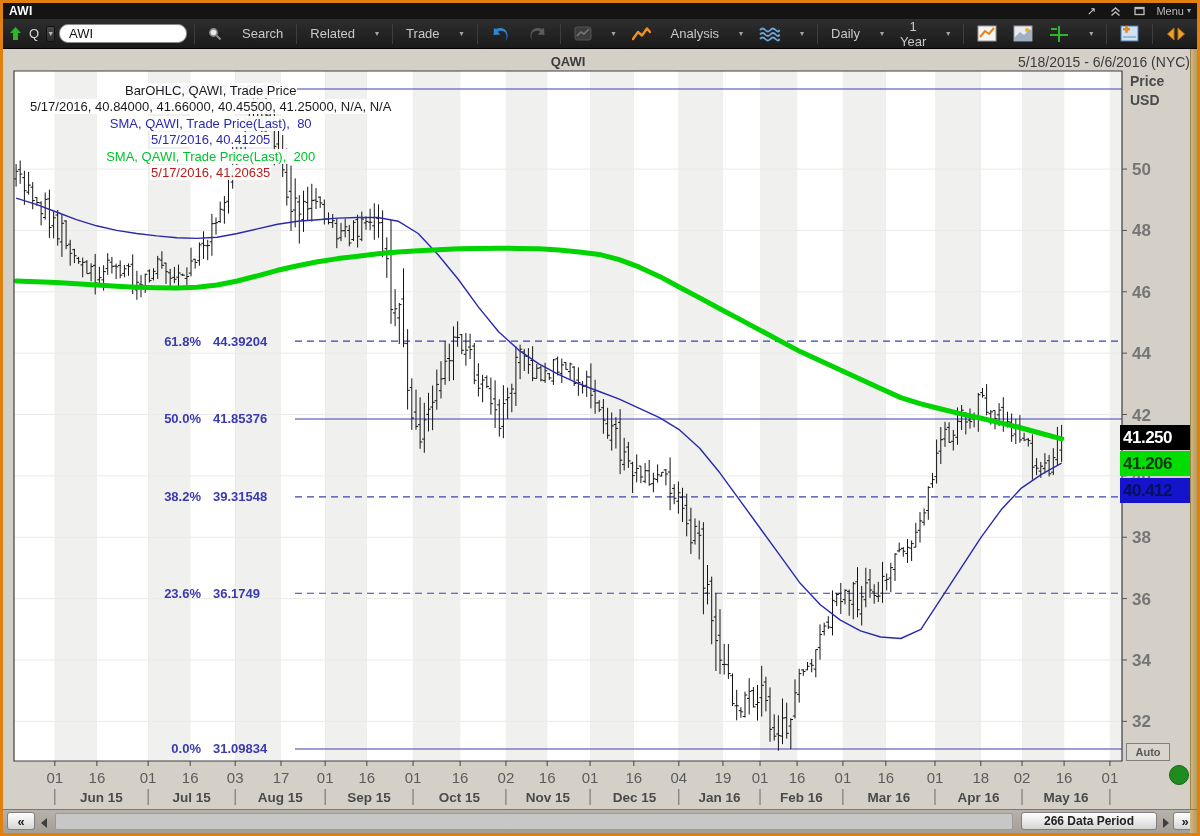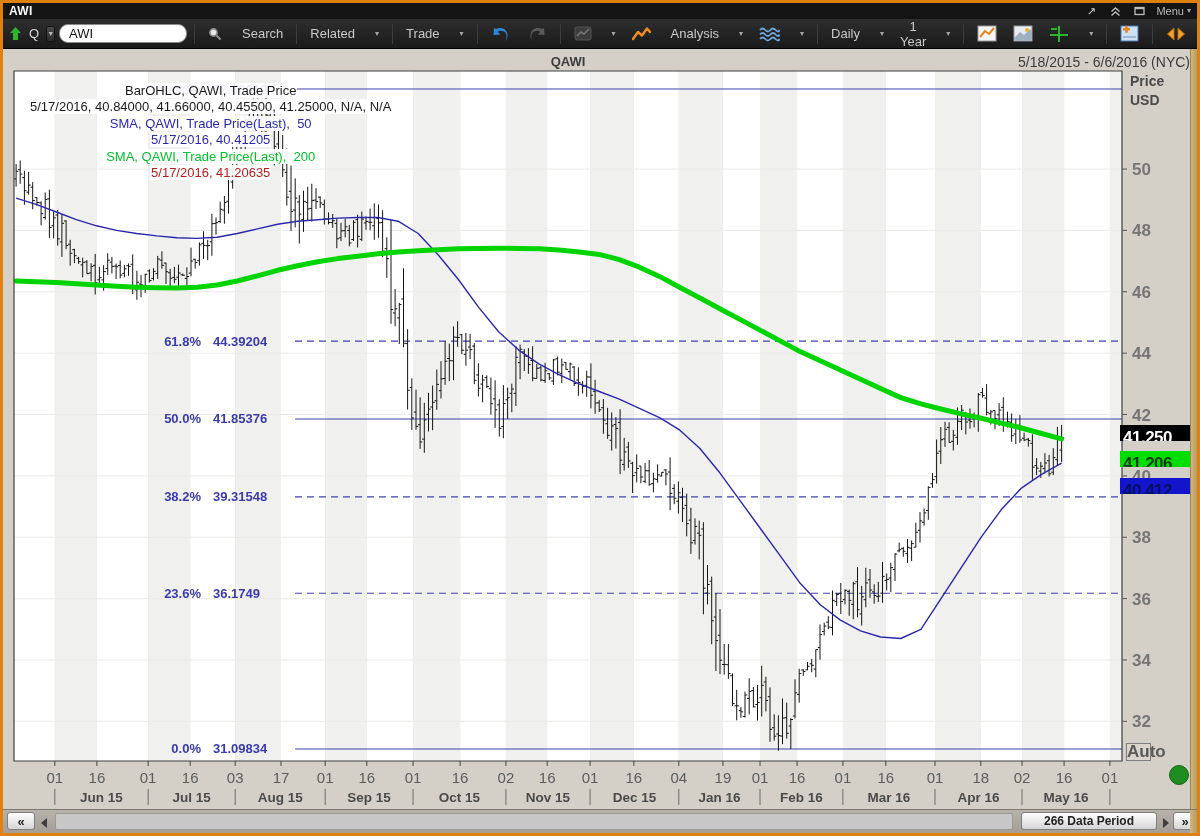--- a/index.html
+++ b/index.html
@@ -23,22 +23,22 @@
   .tb-icon{display:inline-flex;align-items:center;justify-content:center;flex:none;}
   
   .chart-region{position:relative;width:1194px;height:760px;background:#d4d0c8;border-radius:16px;}
   .chart-title{position:absolute;left:11px;top:5px;width:1108px;text-align:center;font-size:13px;font-weight:bold;color:#3c3c3c;}
   .chart-daterange{position:absolute;right:7px;top:5px;font-size:14px;color:#3c3c3c;}
   .axis-title{position:absolute;left:1127px;top:23px;font-size:14px;font-weight:bold;color:#4a4a4a;line-height:19px;}
   svg.plot{position:absolute;left:0;top:0;}
   .legend{position:absolute;left:26px;top:34px;font-size:13px;line-height:16.4px;}
   .legend-line{white-space:pre;text-align:center;}
   .legend-line span{background:rgba(255,255,255,.92);padding:0 1px;}
-  .callout{position:absolute;left:1117px;width:72px;height:16px;line-height:25px;font-size:17px;font-weight:bold;text-align:left;padding-left:3px;letter-spacing:-.5px;overflow:hidden;}
-  .auto-btn{position:absolute;left:1123px;top:694px;width:25px;height:18px;border:1px solid #7f7f7f;background:#d9d5cd;color:#5a5a5a;font-size:17px;font-weight:bold;text-align:center;line-height:16px;}
+  .callout{position:absolute;left:1117px;width:72px;height:25px;line-height:25px;font-size:17px;font-weight:bold;text-align:left;padding-left:3px;letter-spacing:-.5px;overflow:hidden;}
+  .auto-btn{position:absolute;left:1123px;top:694px;width:44px;height:18px;border:1px solid #7f7f7f;background:#d9d5cd;color:#5a5a5a;font-size:11px;font-weight:bold;text-align:center;line-height:16px;}
   .status-dot{position:absolute;left:1166px;top:716px;width:20px;height:20px;border-radius:50%;background:#1f8c1f;border:1px solid #156515;}
   .side-strip{position:absolute;right:0;top:0;width:7px;height:760px;background:linear-gradient(90deg,#cdb783,#b89b5e);border-left:1px solid #96090600;border-left:1px solid #9c8448;}
   
   .bottom-bar{position:relative;width:1194px;height:24px;background:linear-gradient(#b7b3ab,#a39f97);border-top:1px solid #7c7870;}
   .bb-btn{position:absolute;top:2px;height:18px;background:linear-gradient(#ffffff,#d5d5d5);border:1px solid #7f7f7f;border-radius:3px;font-size:13px;font-weight:bold;color:#222;text-align:center;line-height:15px;padding:0;font-family:inherit;}
   .bb-track{position:absolute;left:52px;top:3px;width:958px;height:17px;background:#c7c7c7;border:1px solid #9a9a9a;border-radius:2px;}
   .tri{position:absolute;top:8px;width:0;height:0;border-top:5px solid transparent;border-bottom:5px solid transparent;}
   .tri-left{left:38px;border-right:6px solid #3f3f3f;}
   .tri-right{left:1160px;border-left:6px solid #3f3f3f;}
   .bb-strip{position:absolute;right:0;top:0;width:7px;height:24px;background:linear-gradient(90deg,#cdb783,#b89b5e);}
@@ -370,21 +370,21 @@
         <text x="975.5015037593985" y="753" text-anchor="middle" font-size="13.5" font-weight="bold" fill="#4a4a4a">Apr 16</text>
         <text x="1062.9751879699247" y="753" text-anchor="middle" font-size="13.5" font-weight="bold" fill="#4a4a4a">May 16</text>
       </svg>
     <div class="axis-title">
       <div>Price</div>
       <div>USD</div>
     </div>
     <div class="legend">
       <div class="legend-line"><span style="color: rgb(26, 26, 26);">BarOHLC, QAWI, Trade Price</span></div>
       <div class="legend-line"><span style="color: rgb(26, 26, 26);">5/17/2016, 40.84000, 41.66000, 40.45500, 41.25000, N/A, N/A</span></div>
-      <div class="legend-line"><span style="color: rgb(42, 42, 176);">SMA, QAWI, Trade Price(Last),  50</span></div>
+      <div class="legend-line"><span style="color: rgb(42, 42, 176);">SMA, QAWI, Trade Price(Last),  80</span></div>
       <div class="legend-line"><span style="color: rgb(42, 42, 176);">5/17/2016, 40.41205</span></div>
       <div class="legend-line"><span style="color: rgb(0, 194, 42);">SMA, QAWI, Trade Price(Last),  200</span></div>
       <div class="legend-line"><span style="color: #b91c1c;">5/17/2016, 41.20635</span></div>
     </div>
     <div class="callout" id="callout-0" style="top: 376px; background: rgb(0, 0, 0); color: rgb(255, 255, 255);">41.250</div>
     <div class="callout" id="callout-1" style="top: 402px; background: rgb(0, 221, 0); color: rgb(10, 58, 10);">41.206</div>
     <div class="callout" id="callout-2" style="top: 429px; background: rgb(20, 20, 204); color: rgb(5, 16, 96);">40.412</div>
     <div class="auto-btn">Auto</div>
     <div class="status-dot"></div>
     <div class="side-strip"></div>

